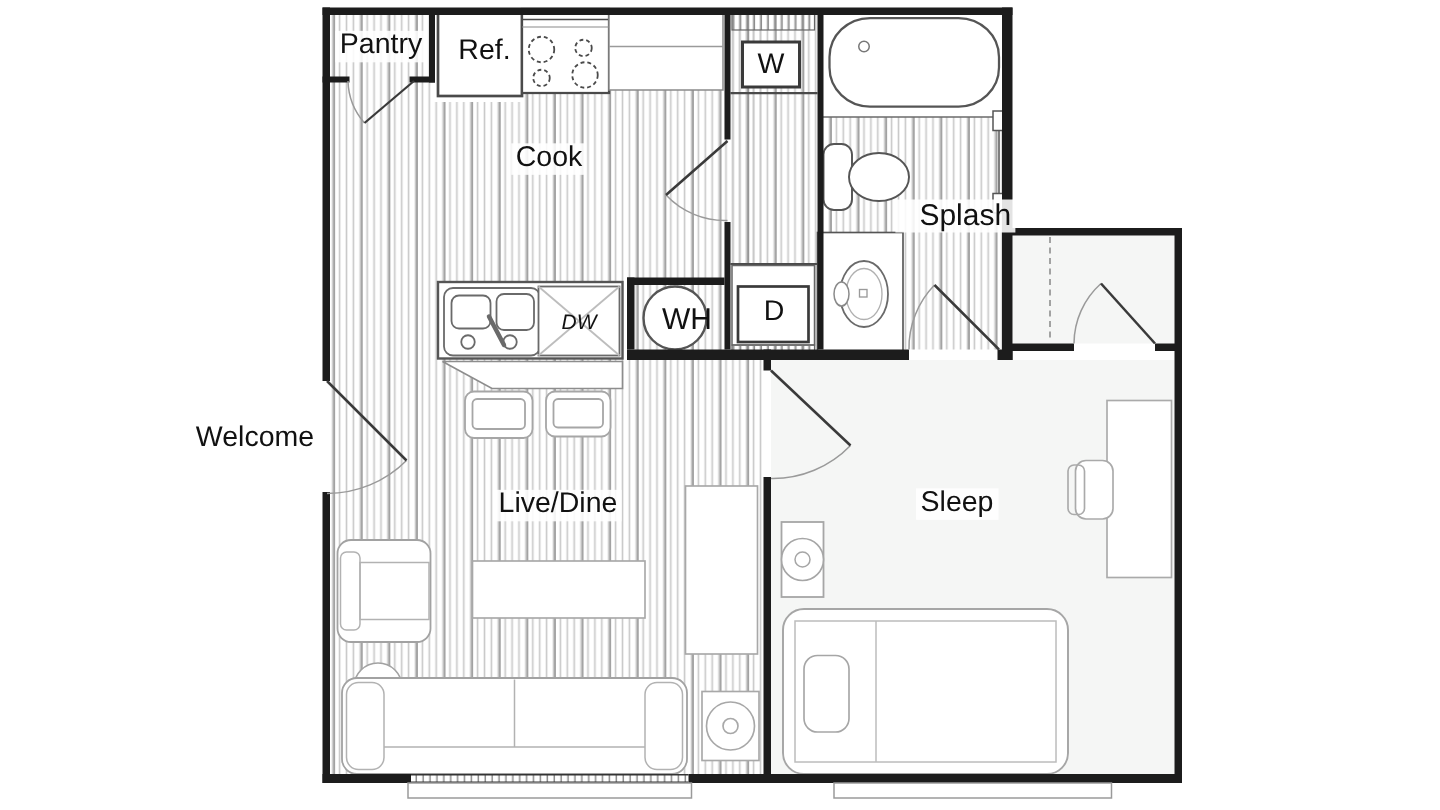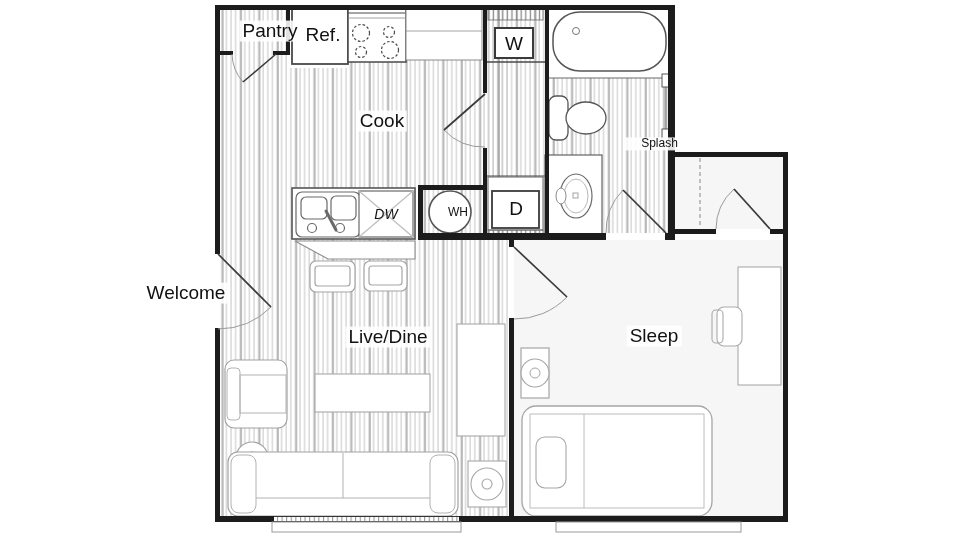--- a/index.html
+++ b/index.html
@@ -1,24 +1,24 @@
 <!DOCTYPE html>
 <html><head>
 <meta charset="utf-8">
 <style>
   html,body{margin:0;padding:0;background:#ffffff;}
   #stage{position:relative;width:960px;height:540px;background:#ffffff;overflow:hidden;
          font-family:"Liberation Sans", sans-serif;}
   #plan-svg{position:absolute;left:0;top:0;}
   .lbl{position:absolute;transform:translate(-50%,-50%);color:#111;
        font-family:"Liberation Sans", sans-serif;white-space:nowrap;line-height:1.1;}
-  .room-lbl{font-size:19px;background:rgba(255,255,255,0.88);padding:0 3px;margin-left:16px;}
+  .room-lbl{font-size:19px;background:rgba(255,255,255,0.88);padding:0 3px;}
   .fix-lbl{font-size:19px;background:transparent;}
   .sm{font-size:14px;}
-  .md{font-size:12px;padding-left:16px;}
+  .md{font-size:20px;padding-left:16px;}
   .closet-lbl{text-align:center;line-height:21px;font-size:19px;
               background:rgba(255,255,255,0.85);padding:0 2px;}
 </style>
 </head>
 <body>
 
 <div id="stage">
 
 <svg id="plan-svg" width="960" height="540" viewBox="0 0 960 540">
   <defs>
@@ -232,21 +232,21 @@
     </g>
     <g>
       <path d="M514,319 A72,72 0 0 0 567,297" stroke="#9a9a9a" stroke-width="1"></path>
       <line x1="514" y1="247" x2="567" y2="297" stroke="#3a3a3a" stroke-width="1.7"></line>
     </g>
   </g>
 </svg>
 
 <div class="lbl room-lbl" style="left:254px;top:31px;">Pantry</div>
 <div class="lbl fix-lbl" style="left:323px;top:35px;">Ref.</div>
-<div class="lbl room-lbl" style="left:366px;top:121px;text-align:right;">Cook</div>
+<div class="lbl room-lbl" style="left:366px;top:106px;text-align:right;">Cook</div>
 <div class="lbl fix-lbl" style="left:514px;top:44px;">W</div>
 <div class="lbl room-lbl md" style="left:637px;top:144px;">Splash</div>
 <div class="lbl fix-lbl sm" style="left:386px;top:215px;font-style:italic;">DW</div>
 <div class="lbl fix-lbl md" style="left:450px;top:213px;">WH</div>
 <div class="lbl fix-lbl" style="left:516px;top:209px;">D</div>
 <div class="lbl room-lbl" style="left:170px;top:293px;">Welcome</div>
 <div class="lbl room-lbl" style="left:372px;top:337px;">Live/Dine</div>
 <div class="lbl room-lbl" style="left:638px;top:336px;">Sleep</div>
 
 </div>

